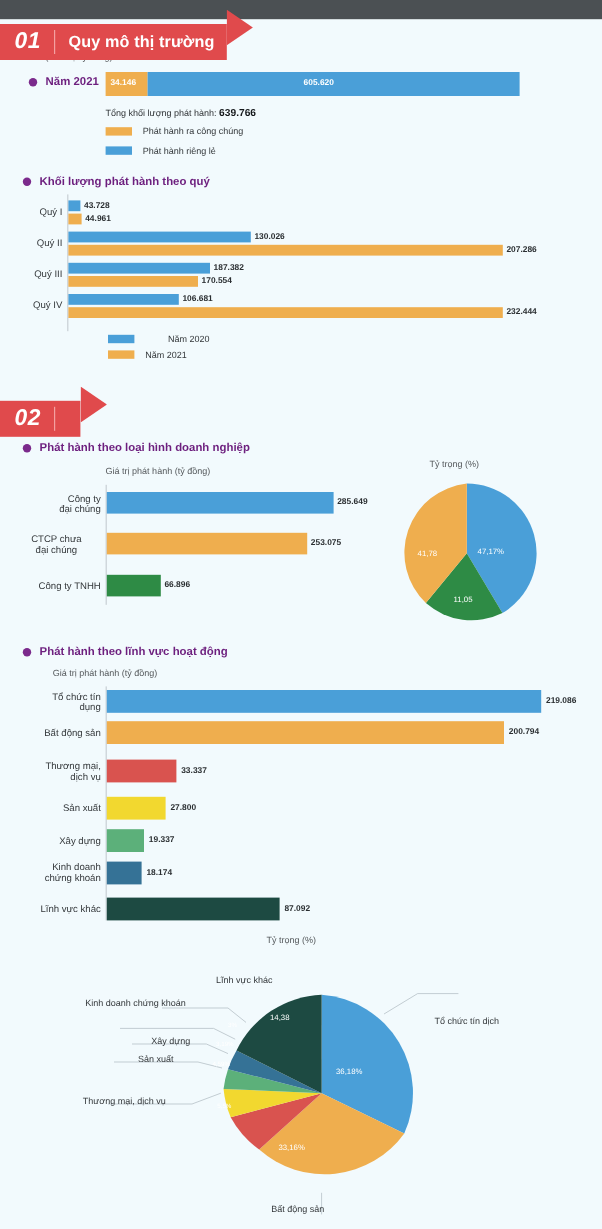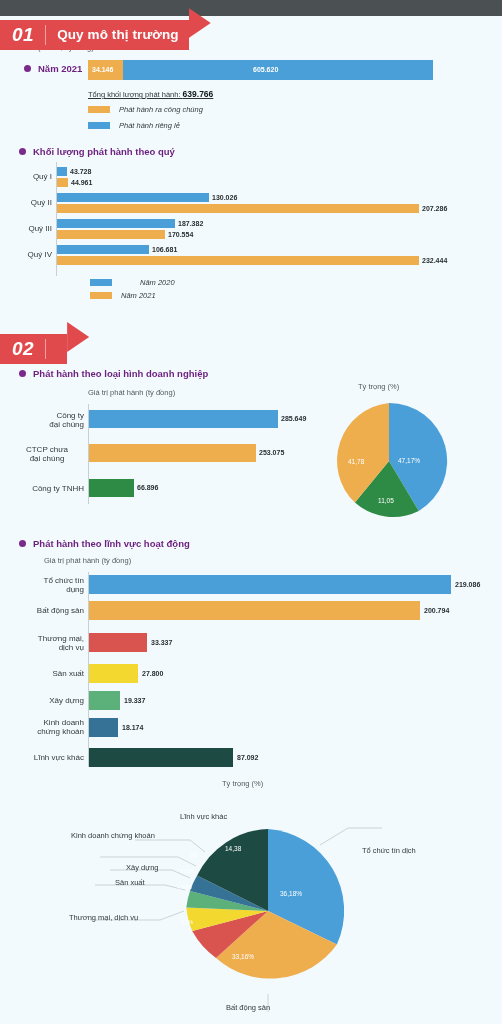--- a/index.html
+++ b/index.html
@@ -27,23 +27,23 @@
 
   .unit { position:absolute; font-size:7.5px; color:#55595c; white-space:nowrap; }
   .axisline { position:absolute; background:#c8cfd4; width:1px; }
 
   .bar { position:absolute; }
   .blabel { position:absolute; font-size:7px; font-weight:bold; color:#2a2e31; white-space:nowrap; }
   .catlabel { position:absolute; font-size:8px; color:#34383b; text-align:right; line-height:1.15; white-space:nowrap; }
 
   .legrow { position:absolute; display:flex; align-items:center; }
   .legrow .sw { width:22px; height:7px; margin-right:9px; }
-  .legrow .lt { font-size:7.5px; color:#34383b; white-space:nowrap;font-style:italic; }
-
-  .totline { position:absolute; font-size:7.5px; color:#2f3336; white-space:nowrap;text-decoration:underline; }
+  .legrow .lt { font-size:7.5px; color:#34383b; white-space:nowrap; }
+
+  .totline { position:absolute; font-size:7.5px; color:#2f3336; white-space:nowrap; }
   .totline b { font-size:8.5px; color:#14171a; }
 
   .inbarlabel { position:absolute; font-size:7px; font-weight:bold; color:#ffffff; white-space:nowrap; }
 
   .pietitle { position:absolute; font-size:7.5px; color:#55595c; white-space:nowrap; }
   .pct { position:absolute; font-size:6.5px; color:#fff; white-space:nowrap; }
   .pct.sm { font-size:5.2px; }
   .pielab { position:absolute; font-size:7.5px; color:#34383b; white-space:nowrap; }
   svg { display:block; overflow:visible; }
   .ld { stroke:#b9c3c9; stroke-width:0.7; fill:none; }

